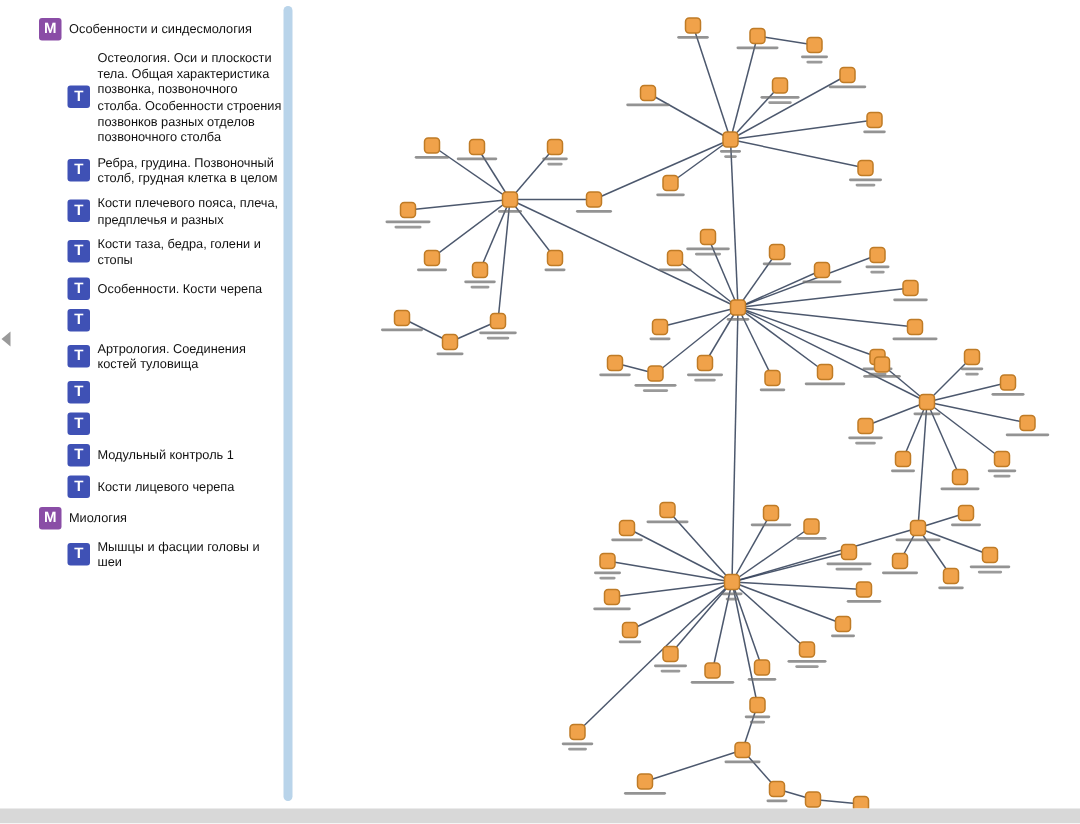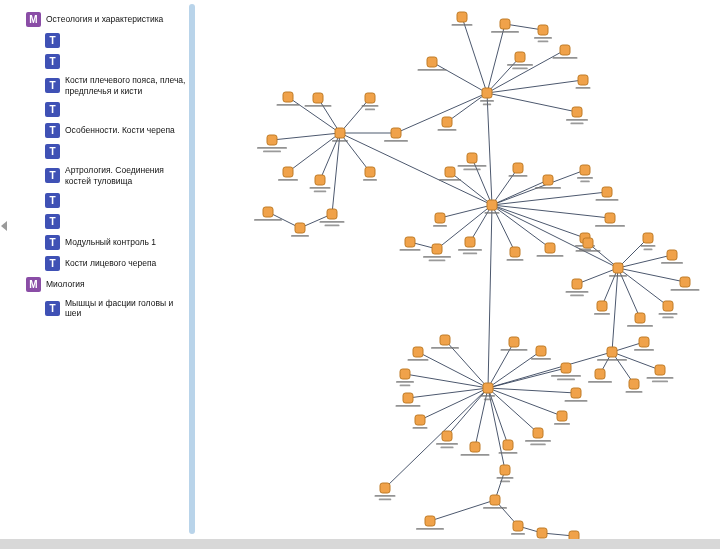--- a/index.html
+++ b/index.html
@@ -36,34 +36,37 @@
     position:absolute;left:0;bottom:0;width:720px;height:10px;
   }
 </style>
 </head>
 <body>
 
 <div class="sidebar">
   <div class="list">
       <div class="item module">
         <span class="badge" style="background: rgb(138, 77, 166);">M</span>
-        <span class="label">Остеология и характеристика</span>
-      </div>
-      <div class="item topic">
-        <span class="badge" style="background: rgb(63, 81, 181);">T</span>
-      </div>
-      <div class="item topic">
-        <span class="badge" style="background: rgb(63, 81, 181);">T</span>
-      </div>
-      <div class="item topic">
-        <span class="badge" style="background: rgb(63, 81, 181);">T</span>
-        <span class="label">Кости плечевого пояса, плеча, предплечья и кисти</span>
-      </div>
-      <div class="item topic">
-        <span class="badge" style="background: rgb(63, 81, 181);">T</span>
+        <span class="label">Особенности и синдесмология</span>
+      </div>
+      <div class="item topic">
+        <span class="badge" style="background: rgb(63, 81, 181);">T</span>
+        <span class="label">Остеология. Оси и плоскости тела. Общая характеристика позвонка, позвоночного столба. Особенности строения позвонков разных отделов позвоночного столба</span>
+      </div>
+      <div class="item topic">
+        <span class="badge" style="background: rgb(63, 81, 181);">T</span>
+        <span class="label">Ребра, грудина. Позвоночный столб, грудная клетка в целом</span>
+      </div>
+      <div class="item topic">
+        <span class="badge" style="background: rgb(63, 81, 181);">T</span>
+        <span class="label">Кости плечевого пояса, плеча, предплечья и разных</span>
+      </div>
+      <div class="item topic">
+        <span class="badge" style="background: rgb(63, 81, 181);">T</span>
+        <span class="label">Кости таза, бедра, голени и стопы</span>
       </div>
       <div class="item topic">
         <span class="badge" style="background: rgb(63, 81, 181);">T</span>
         <span class="label">Особенности. Кости черепа</span>
       </div>
       <div class="item topic">
         <span class="badge" style="background: rgb(63, 81, 181);">T</span>
       </div>
       <div class="item topic">
         <span class="badge" style="background: rgb(63, 81, 181);">T</span>

